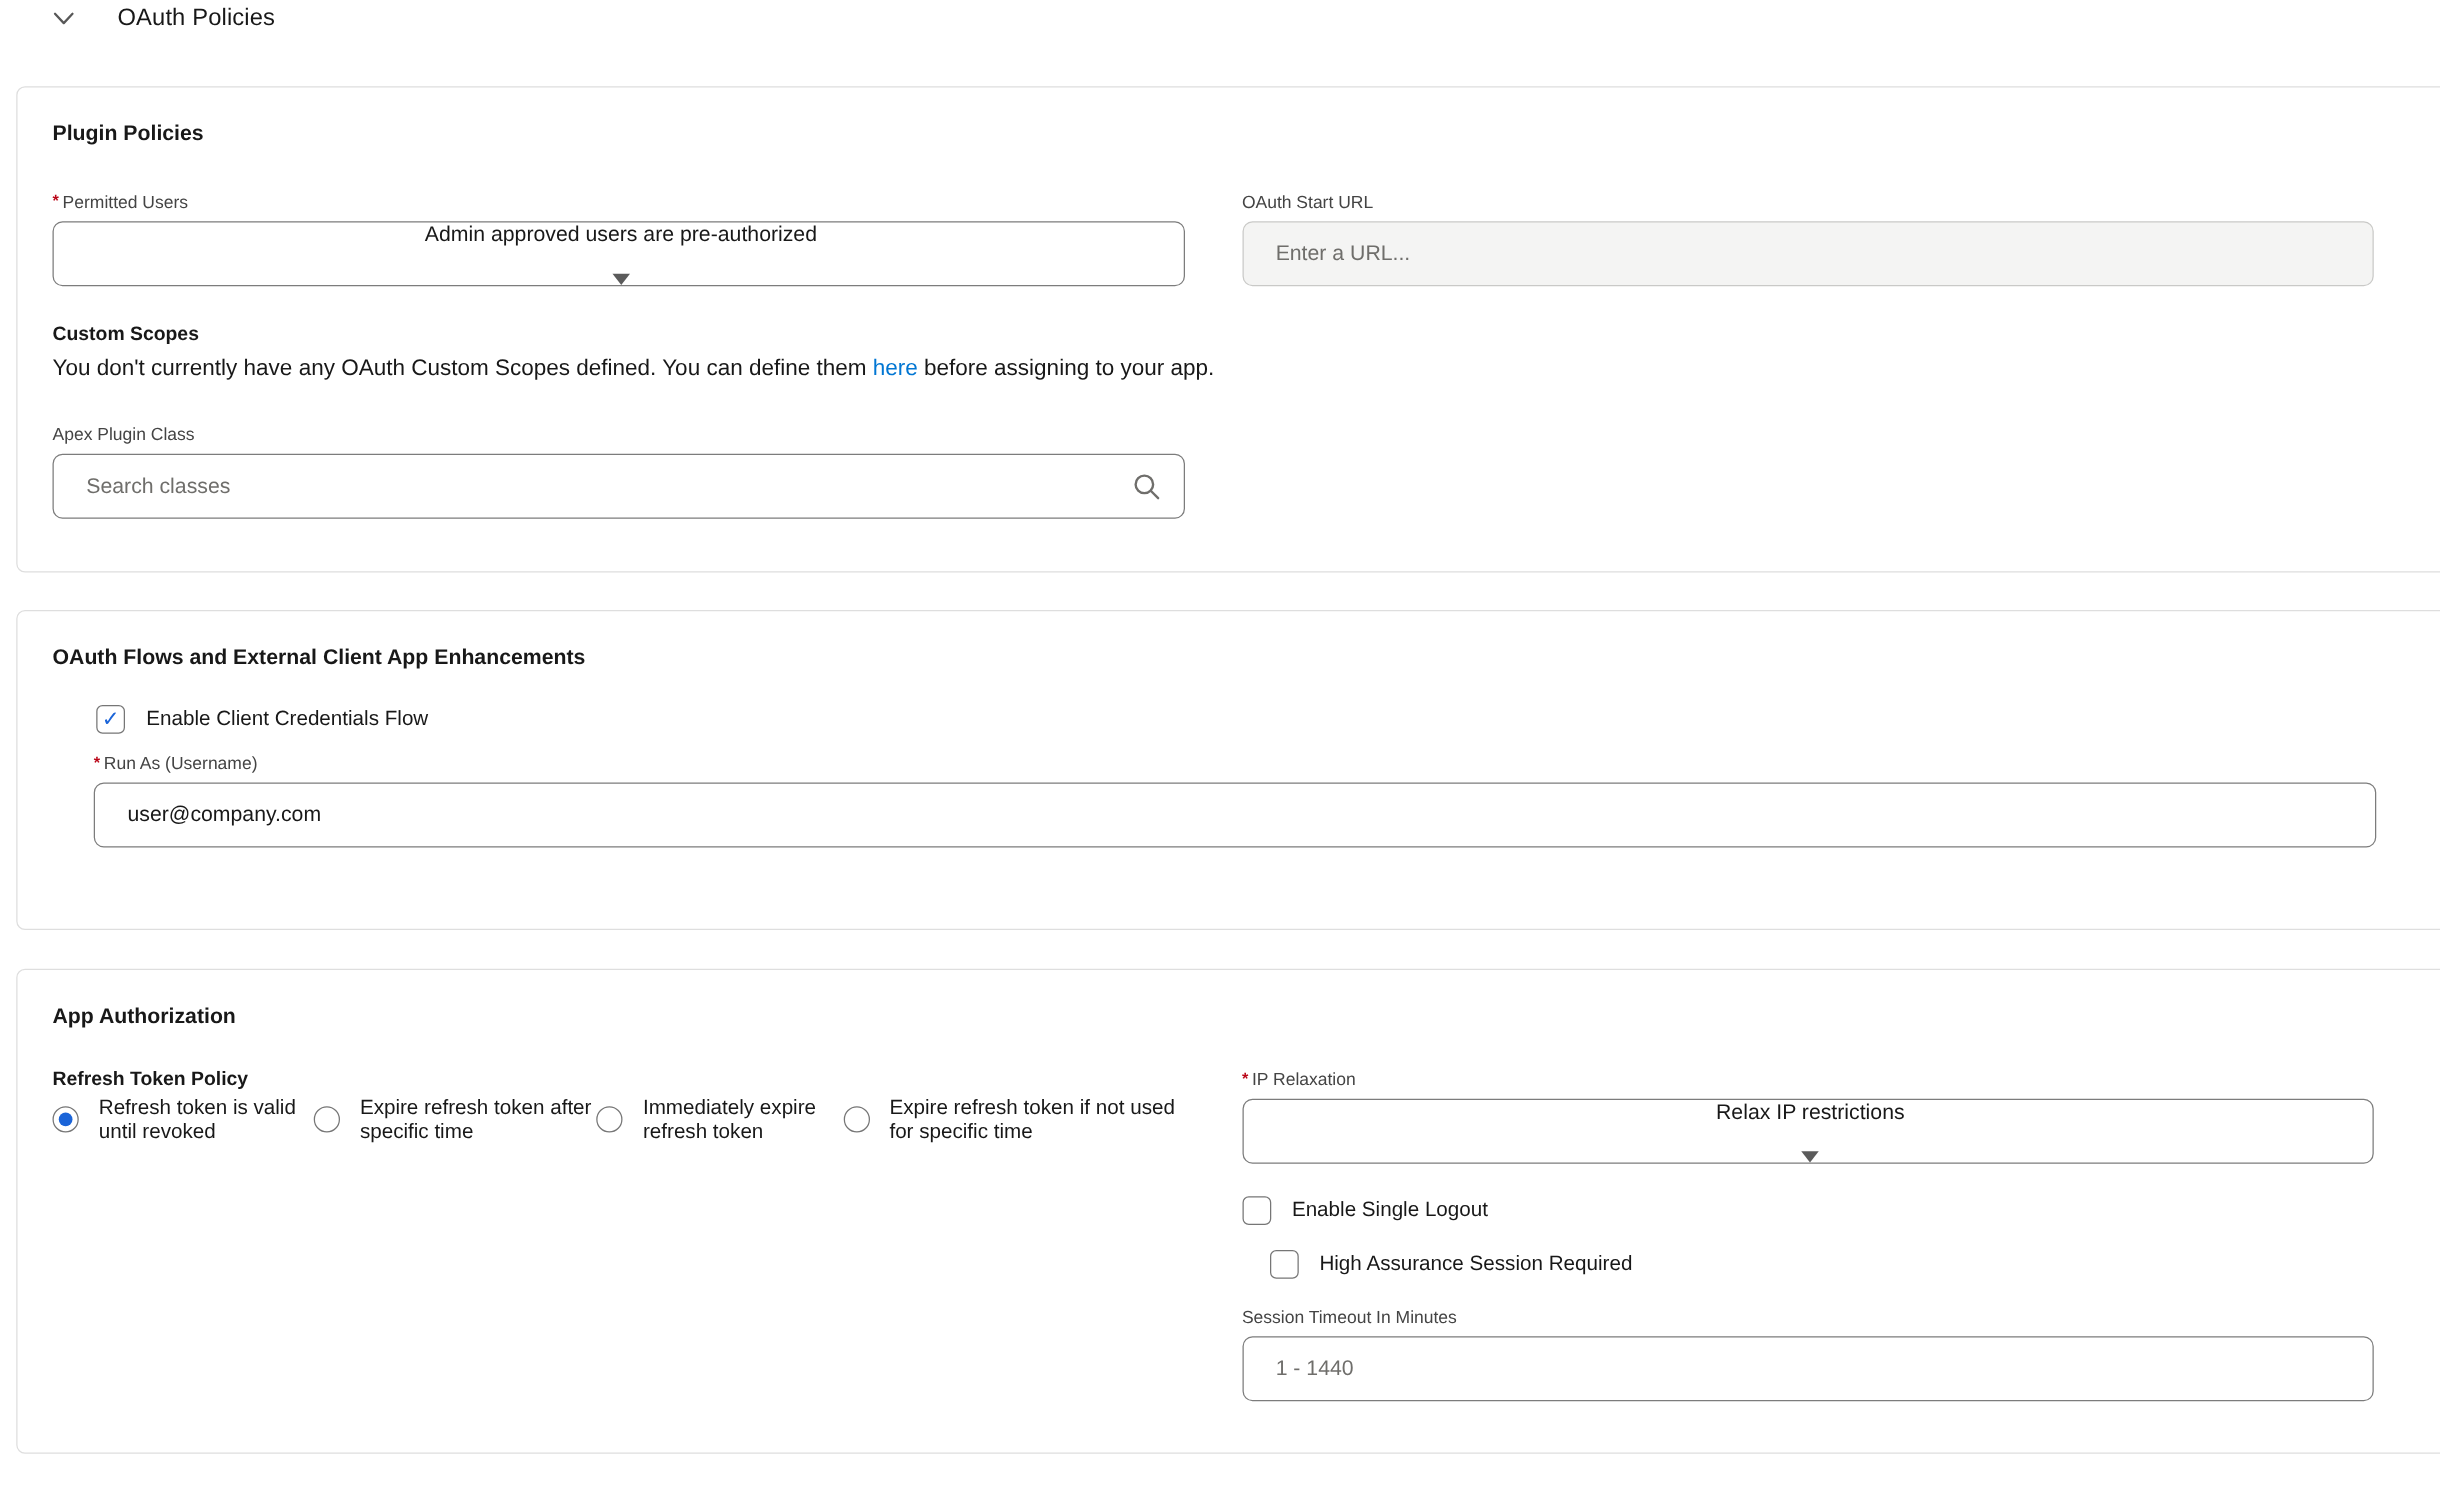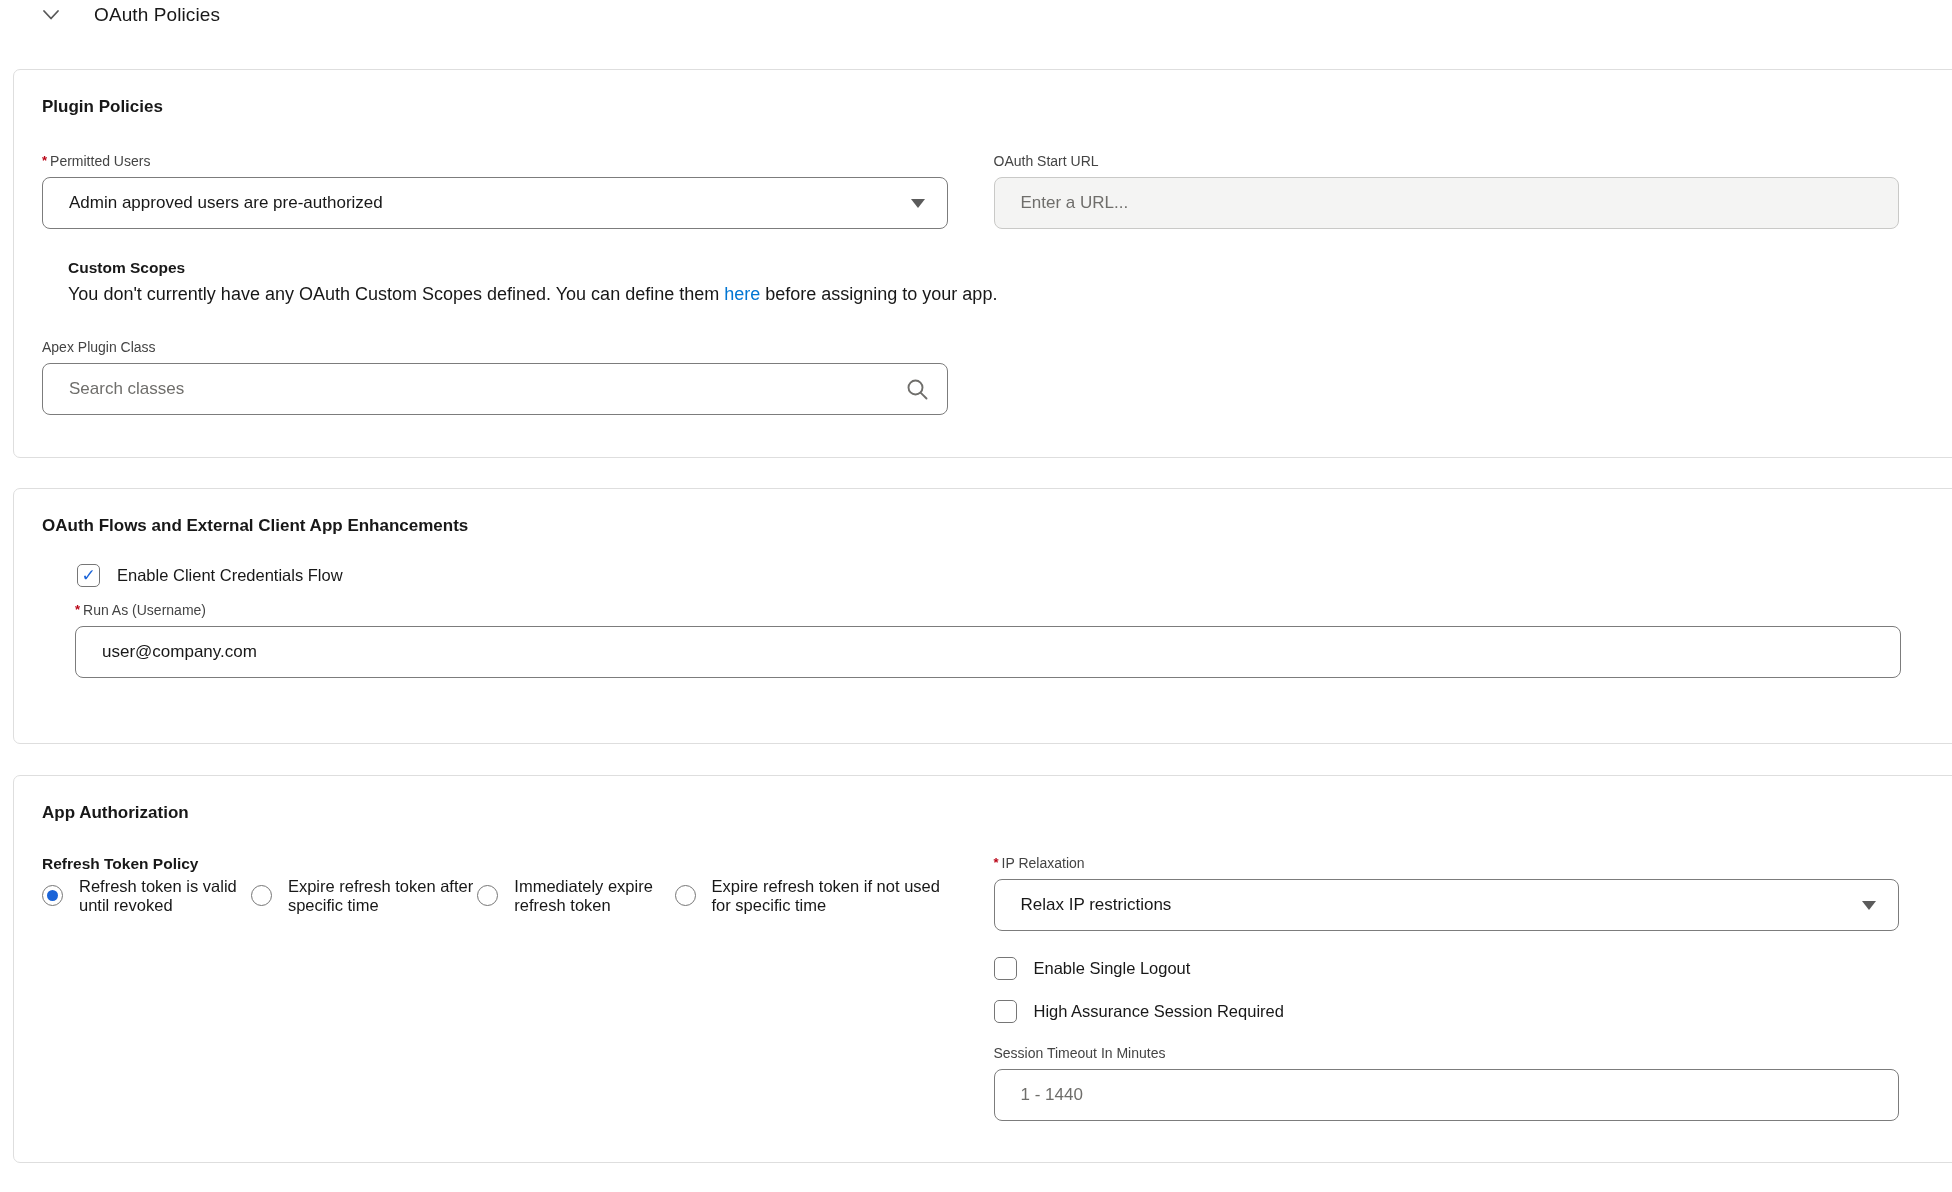--- a/index.html
+++ b/index.html
@@ -24,21 +24,21 @@
   .card-title { font-size: 17px; font-weight: bold; color: #181818; }
 
   .two-col { display: grid; grid-template-columns: 1fr 1fr; column-gap: 46px; margin-top: 36px; }
 
   .field-label { font-size: 14px; color: #444444; display: flex; align-items: baseline; gap: 3px; margin-bottom: 8px; }
   .req { color: #ba0517; font-size: 13px; font-weight: bold; transform: translateY(-1px); }
 
   .control {
     height: 52px; border: 1px solid #7c7c7c; border-radius: 8px; background: #fff;
     display: flex; align-items: center; padding: 0 22px 0 26px;
-    font-size: 17px; color: #181818; position: relative; width: 100%;
+    font-size: 17px; color: #181818; position: relative; width: 100%; flex-direction: column;
   }
   .control.select { cursor: pointer; justify-content: space-between; }
   .tri-down { width: 0; height: 0; border-left: 7px solid transparent; border-right: 7px solid transparent; border-top: 9px solid #5b5b5b; }
 
   input.text-input {
     height: 52px; width: 100%; border: 1px solid #7c7c7c; border-radius: 8px;
     font-family: "Liberation Sans", "DejaVu Sans", sans-serif;
     font-size: 17px; color: #181818; padding: 4px 26px; outline: none; background: #fff;
   }
   input.text-input::placeholder { color: #6f6e6b; opacity: 1; }
@@ -62,25 +62,25 @@
 
   .radio-row { display: flex; align-items: center; gap: 16px; height: 29px; cursor: pointer; }
   .radio {
     width: 21px; height: 21px; border: 1.5px solid #767676; border-radius: 50%;
     background: #fff; display: flex; align-items: center; justify-content: center; flex: none;
   }
   .radio.selected::after { content: ""; width: 11px; height: 11px; border-radius: 50%; background: #1b64d8; }
   .radio-label { font-size: 16.5px; color: #181818; }
 
   .indent { margin-left: 33px; margin-top: 15px; }
-  .mt20 { margin-top: 20px; }
+  .mt20 { margin-top: 20px; margin-left: 22px; }
   .mt22 { margin-top: 22px; }
   .mt26 { margin-top: 26px; }
   .mt28 { margin-top: 28px; padding-left: 35px; }
-  .mt30 { margin-top: 30px; margin-left: 26px; }
+  .mt30 { margin-top: 30px; }
   .radio-list { margin-top: 8px; display: flex; flex-direction: row; gap: 1px; }
 </style>
 </head>
 <body>
 
 <div class="page-header">
   <span class="chev">
     <svg width="24" height="24" viewBox="0 0 24 24">
         <polyline points="5,8 12,15.5 19,8" fill="none" stroke="#585858" stroke-width="1.8" stroke-linecap="round" stroke-linejoin="round"></polyline>
       </svg>

